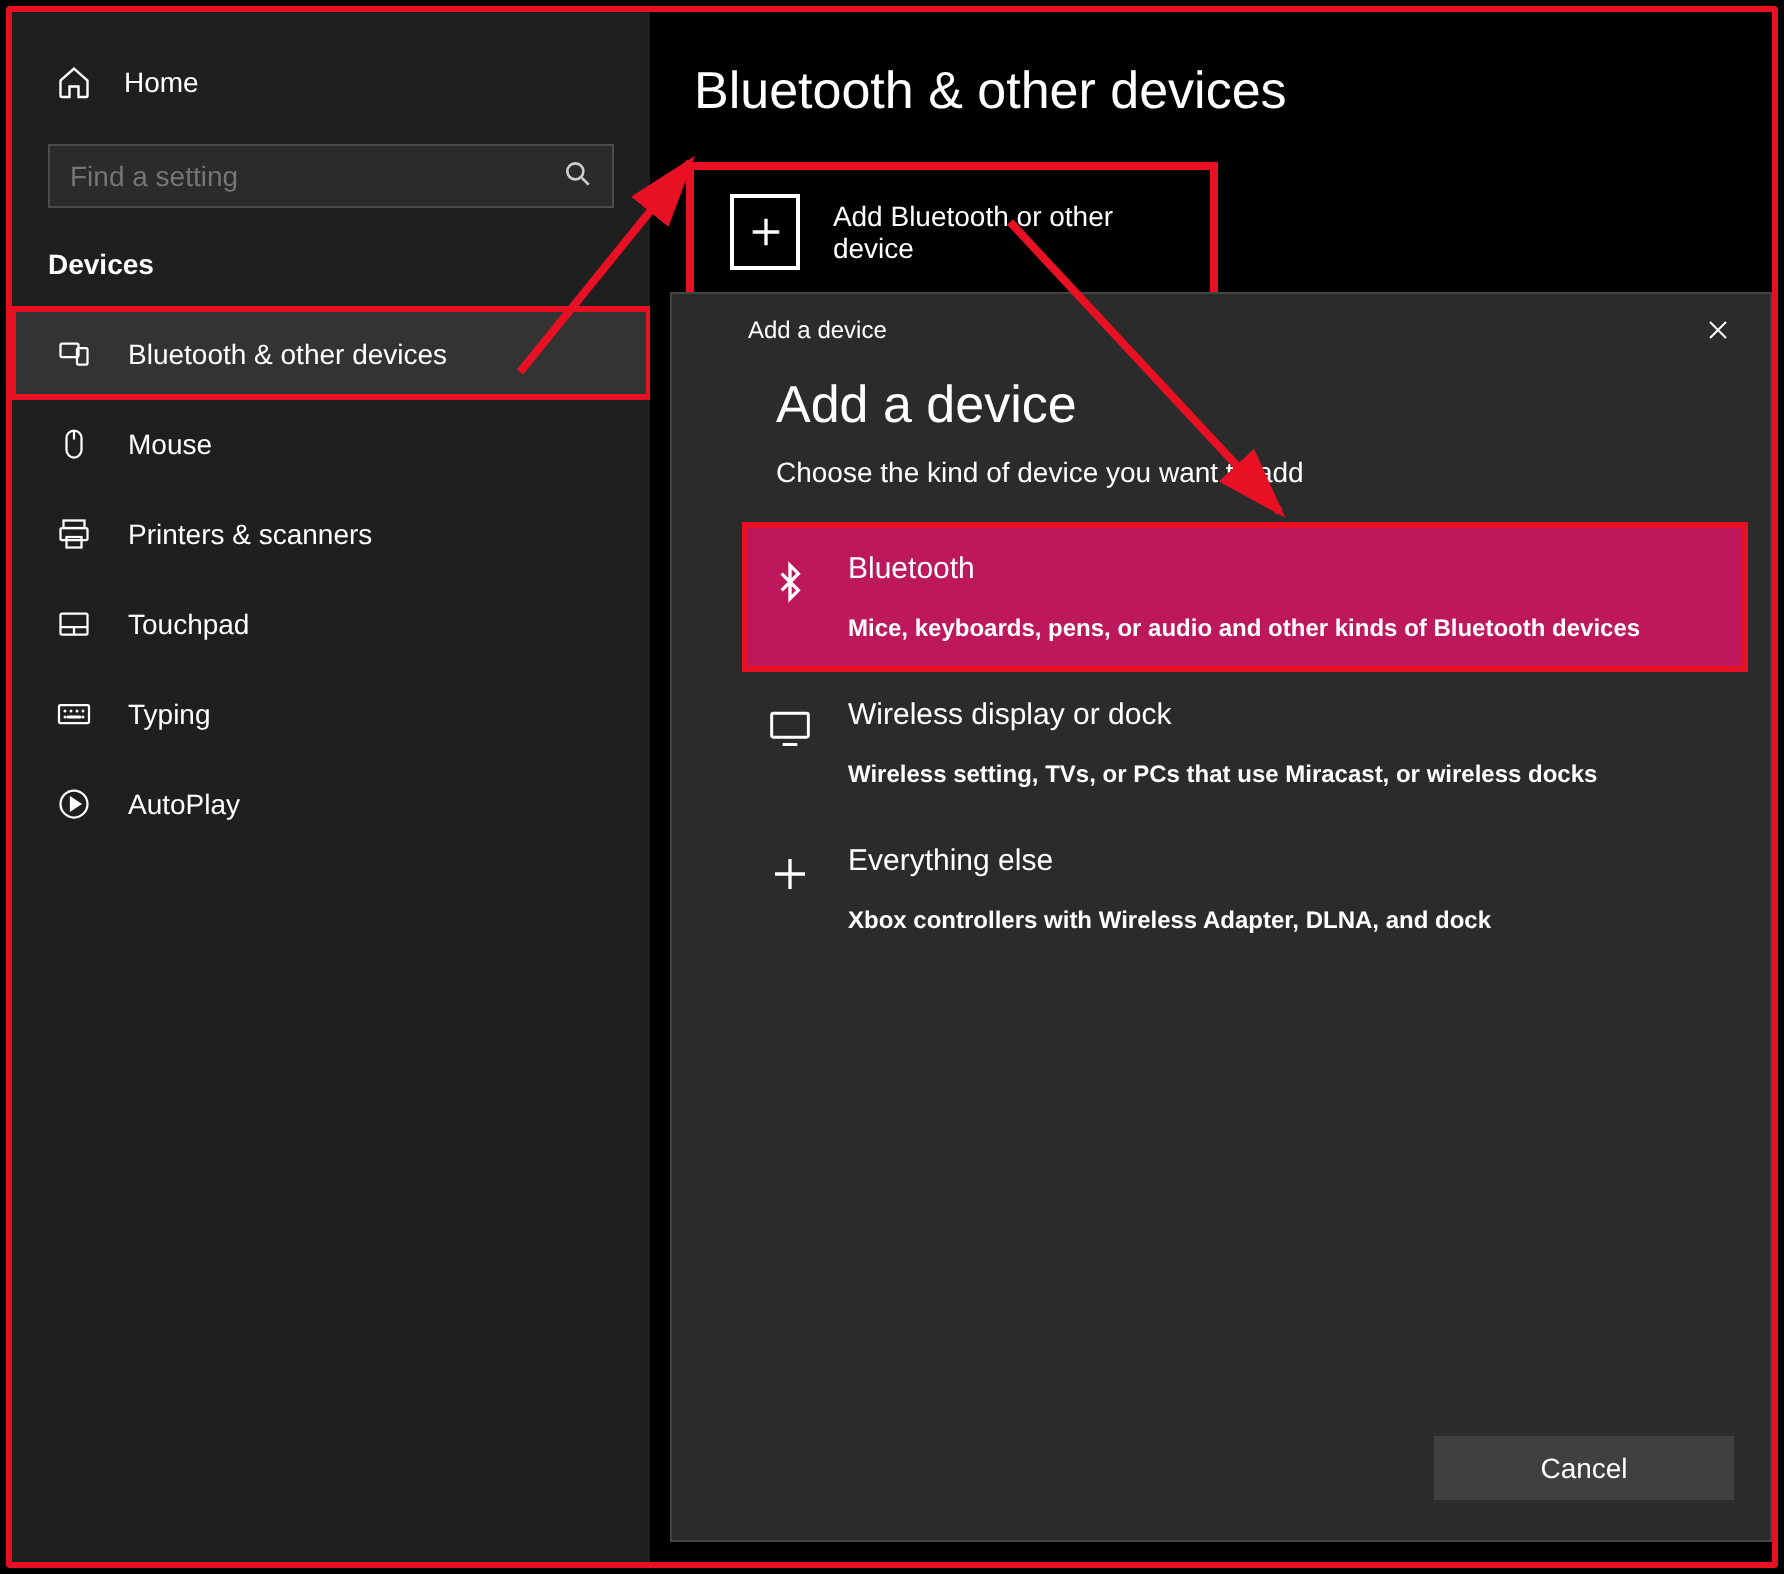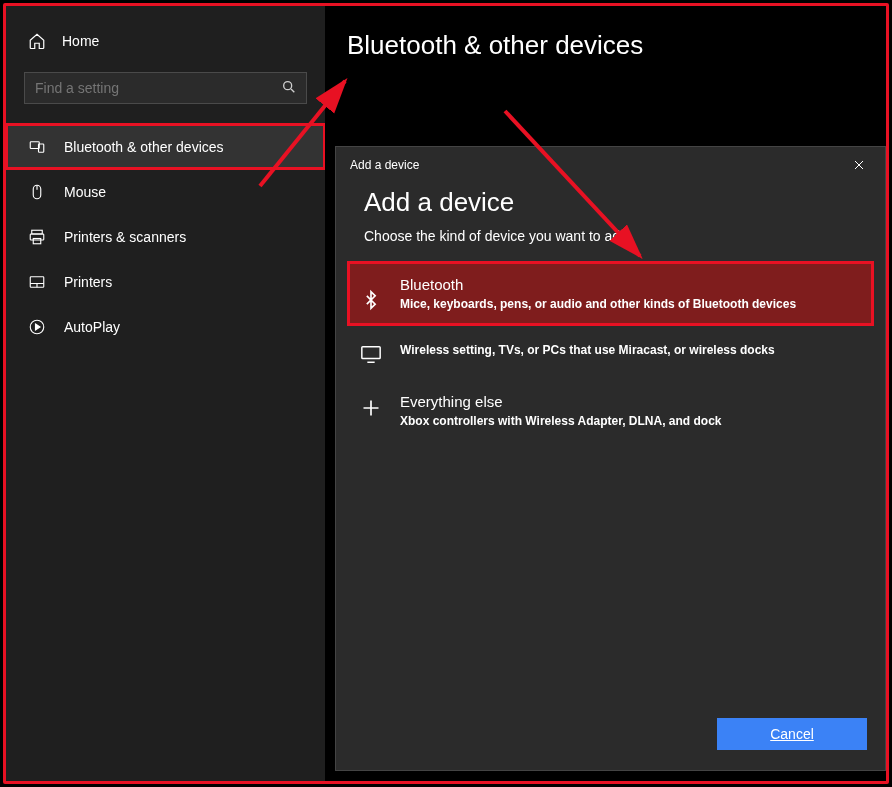--- a/index.html
+++ b/index.html
@@ -27,35 +27,35 @@
 
 
 .main { flex: 1; background: #000; padding: 24px 24px 0 22px; position: relative; }
 .page-title { color: #fff; font-size: 26px; font-weight: 400; margin-bottom: 24px; }
 
 .add-btn { display: flex; align-items: center; padding: 12px 18px; cursor: pointer; outline: 4px solid #e81123; width: 258px; }
 .add-btn .plusbox { width: 38px; height: 38px; border: 2px solid #fff; display: flex; align-items: center; justify-content: center; margin-right: 16px; }
 .add-btn .lbl { color: #fff; font-size: 14px; }
 
 
-.dialog { position: absolute; left: 10px; right: 0; top: 140px; bottom: 10px; background: #2b2b2b; border: 1px solid #444; display: flex; flex-direction: column; }
+.dialog { position: absolute; left: 10px; right: 0; top: 140px; bottom: 10px; background: #2b2b2b; border: 1px solid #444; display: flex; flex-direction: column; padding-left: 24px; }
 .dlg-titlebar { display: flex; align-items: center; justify-content: space-between; height: 36px; padding: 0 14px; color: #fff; font-size: 12px; }
 .dlg-close { width: 24px; height: 24px; display: flex; align-items: center; justify-content: center; cursor: pointer; color: #fff; }
 .dlg-body { padding: 4px 28px 0 28px; flex: 1; overflow: hidden; }
 .dlg-head { color: #fff; font-size: 26px; font-weight: 400; margin-bottom: 10px; }
 .dlg-sub { color: #fff; font-size: 14px; margin-bottom: 18px; }
 
 .opt { display: flex; align-items: flex-start; padding: 14px 10px; cursor: pointer; margin: 0 -28px; padding-left: 24px; padding-right: 24px; }
-.opt.selected { background: #7f1d1d; outline: 3px solid #e81123; outline-offset: -2px; margin: 0 -16px; padding-left: 12px; padding-right: 12px; align-items: flex-end;}
+.opt.selected { background: #be185d; outline: 3px solid #e81123; outline-offset: -2px; margin: 0 -16px; padding-left: 12px; padding-right: 12px;}
 .opt .icon { width: 22px; height: 22px; margin-right: 18px; margin-top: 4px; display: flex; align-items: center; justify-content: center; color: #fff; flex-shrink: 0; }
 .opt .txt .t { color: #fff; font-size: 15px; }
-.opt .txt .d { color: #fff; font-size: 12px; font-weight: 600; margin-top: 4px; }
+.opt .txt .d { color: #fff; font-size: 12px; font-weight: 600; margin-top: 14px; }
 
 .dlg-footer { padding: 14px 18px 20px 0; display: flex; justify-content: flex-end; }
-.cancel-btn { width: 150px; height: 32px; background: #3b82f6; color: #fff; border: none; font-size: 14px; cursor: pointer; text-decoration: underline; }
+.cancel-btn { width: 150px; height: 32px; background: #404040; color: #fff; border: none; font-size: 14px; cursor: pointer; }
 
 
 .arrow { position: absolute; pointer-events: none; }
 
 svg { display: block; }
 </style>
 </head>
 <body>
 
 <div class="container">
@@ -73,20 +73,21 @@
     <div class="search-wrap">
       <input class="search-input" placeholder="Find a setting" style="">
       <span class="search-ic">
         <svg width="16" height="16" viewBox="0 0 24 24" fill="none" stroke="#cfcfcf" stroke-width="2">
             <circle cx="10" cy="10" r="6"></circle>
             <path d="M20 20l-5-5"></path>
           </svg>
       </span>
     </div>
 
+    <div class="section-title">Devices</div>
 
     <div class="nav-item active highlight">
       <span class="icon">
         <svg width="18" height="18" viewBox="0 0 24 24" fill="none" stroke="#fff" stroke-width="1.5">
             <rect x="3" y="5" width="12" height="9" rx="1"></rect>
             <rect x="14" y="8" width="7" height="11" rx="1"></rect>
           </svg>
       </span>
       <span class="lbl">Bluetooth &amp; other devices</span>
     </div>
@@ -112,40 +113,57 @@
       <span class="lbl">Printers &amp; scanners</span>
     </div>
 
     <div class="nav-item">
       <span class="icon">
         <svg width="18" height="18" viewBox="0 0 24 24" fill="none" stroke="#fff" stroke-width="1.5">
             <rect x="3" y="5" width="18" height="14" rx="1"></rect>
             <path d="M3 14h18M12 14v5"></path>
           </svg>
       </span>
-      <span class="lbl">Printers</span>
-    </div>
-
+      <span class="lbl">Touchpad</span>
+    </div>
+
+    <div class="nav-item">
+      <span class="icon">
+        <svg width="18" height="18" viewBox="0 0 24 24" fill="none" stroke="#fff" stroke-width="1.5">
+            <rect x="2" y="6" width="20" height="12" rx="1"></rect>
+            <path d="M6 10h0M10 10h0M14 10h0M18 10h0M6 14h0M8 14h8M18 14h0" stroke-linecap="round" stroke-width="2"></path>
+          </svg>
+      </span>
+      <span class="lbl">Typing</span>
+    </div>
 
 
     <div class="nav-item">
       <span class="icon">
         <svg width="18" height="18" viewBox="0 0 24 24" fill="none" stroke="#fff" stroke-width="1.5">
             <circle cx="12" cy="12" r="9"></circle>
             <path d="M10 8l6 4-6 4z" fill="#fff"></path>
           </svg>
       </span>
       <span class="lbl">AutoPlay</span>
     </div>
 
   </div>
 
   <div class="main">
     <h1 class="page-title">Bluetooth &amp; other devices</h1>
 
+    <div class="add-btn">
+      <div class="plusbox">
+        <svg width="20" height="20" viewBox="0 0 24 24" stroke="#fff" stroke-width="2">
+            <path d="M12 4v16M4 12h16"></path>
+          </svg>
+      </div>
+      <span class="lbl">Add Bluetooth or other device</span>
+    </div>
 
     <div class="dialog">
       <div class="dlg-titlebar">
         <span>Add a device</span>
         <span class="dlg-close">
           <svg width="12" height="12" viewBox="0 0 24 24" stroke="#fff" stroke-width="2">
               <path d="M4 4l16 16M20 4L4 20"></path>
             </svg>
         </span>
       </div>
@@ -166,20 +184,21 @@
         </div>
 
         <div class="opt">
           <span class="icon">
             <svg width="22" height="22" viewBox="0 0 24 24" fill="none" stroke="#fff" stroke-width="1.6">
                 <rect x="2" y="4" width="20" height="13" rx="1"></rect>
                 <path d="M8 21h8"></path>
               </svg>
           </span>
           <div class="txt">
+            <div class="t">Wireless display or dock</div>
             <div class="d">Wireless setting, TVs, or PCs that use Miracast, or wireless docks</div>
           </div>
         </div>
 
         <div class="opt">
           <span class="icon">
             <svg width="20" height="20" viewBox="0 0 24 24" stroke="#fff" stroke-width="2">
                 <path d="M12 3v18M3 12h18"></path>
               </svg>
           </span>

